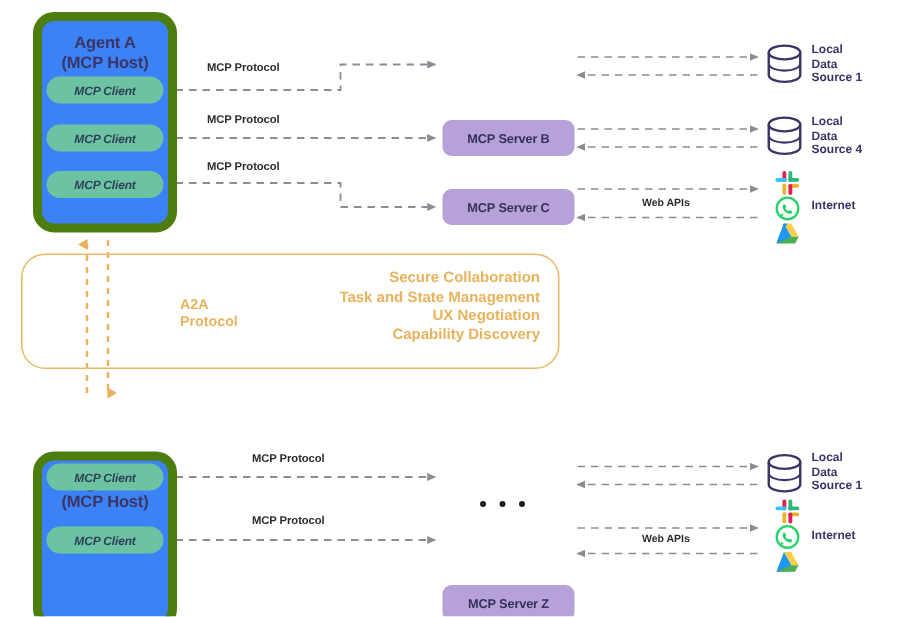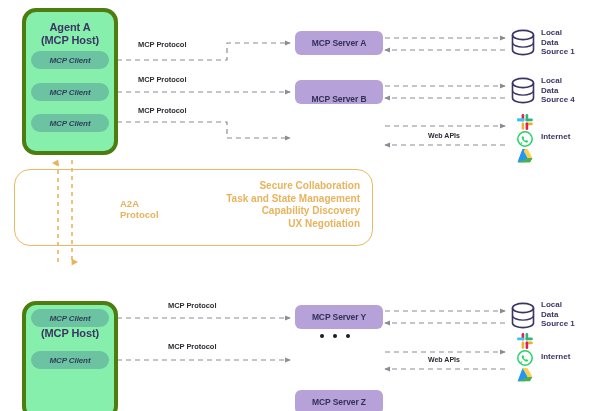--- a/index.html
+++ b/index.html
@@ -11,22 +11,22 @@
     position:relative;
     width:600px;height:411px;
     background:#ffffff;
     overflow:hidden;
   }
   #svg-layer{position:absolute;left:0;top:0;width:600px;height:411px;}
 
   
   .agent-card{
     position:absolute;
-    background:#86efac;
-    border:4px solid #4d7c0f;
+    background:#3b82f6;
+    border:6px solid #4d7c0f;
     border-radius:14px;
     box-sizing:border-box;
     z-index:3;
   }
   .agent-title{
     position:absolute;left:0;right:0;
     text-align:center;
     color:#3b3566;
     font-weight:bold;
     font-size:11px;
@@ -292,25 +292,25 @@
   <div class="link-label" style="left:138px;top:40px;">
     <span>MCP Protocol</span>
   </div>
   <div class="link-label" style="left:138px;top:75px;">
     <span>MCP Protocol</span>
   </div>
   <div class="link-label" style="left:138px;top:106px;">
     <span>MCP Protocol</span>
   </div>
 
-  <div class="server-box" style="left:295px;top:31px;width:88px;height:24px;">
-    <span>MCP Server A</span>
-  </div>
-  <div class="server-box" style="left:295px;top:80px;width:88px;height:24px;align-items:flex-end;">
+  <div class="server-box" style="left:295px;top:80px;width:88px;height:24px;">
     <span>MCP Server B</span>
+  </div>
+  <div class="server-box" style="left:295px;top:126px;width:88px;height:24px;">
+    <span>MCP Server C</span>
   </div>
 
   <div class="webapi-label" style="left:428px;top:132px;">
     <span>Web APIs</span>
   </div>
 
   <div class="res-label" style="left:541px;top:28px;">
     <span>Local</span>
     <span>Data</span>
     <span>Source 1</span>
@@ -325,22 +325,22 @@
   </div>
 
   <div class="a2a-panel" style="left:14px;top:169px;width:359px;height:77px;"></div>
   <div class="a2a-left" style="left:88px;top:198px;">
     <span>A2A</span>
     <span>Protocol</span>
   </div>
   <div class="a2a-list" style="left:160px;top:180px;width:200px;">
     <span>Secure Collaboration</span>
     <span>Task and State Management</span>
+    <span>UX Negotiation</span>
     <span>Capability Discovery</span>
-    <span>UX Negotiation</span>
   </div>
 
   <div class="agent-card" style="left:22px;top:265px;width:96px;height:119px;margin-top:36px;">
     <div class="agent-title" style="top:9px;">
       <span>Agent B</span>
       <span>(MCP Host)</span>
     </div>
   </div>
 
   <div class="client-pill" style="left:31px;top:309px;width:78px;height:18px;">
@@ -350,23 +350,20 @@
     <span>MCP Client</span>
   </div>
 
   <div class="link-label" style="left:168px;top:301px;">
     <span>MCP Protocol</span>
   </div>
   <div class="link-label" style="left:168px;top:342px;">
     <span>MCP Protocol</span>
   </div>
 
-  <div class="server-box" style="left:295px;top:305px;width:88px;height:24px;">
-    <span>MCP Server Y</span>
-  </div>
   <div class="dots-row" style="left:320px;top:334px;">
     <i></i>
       <i></i>
       <i></i>
   </div>
   <div class="server-box" style="left:295px;top:348px;width:88px;height:24px;margin-top:42px;">
     <span>MCP Server Z</span>
   </div>
 
   <div class="webapi-label" style="left:428px;top:356px;">

